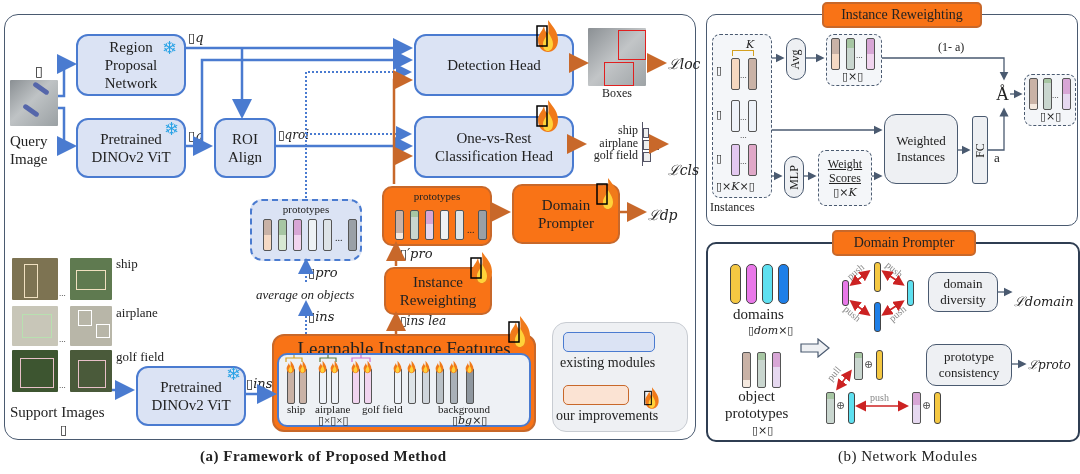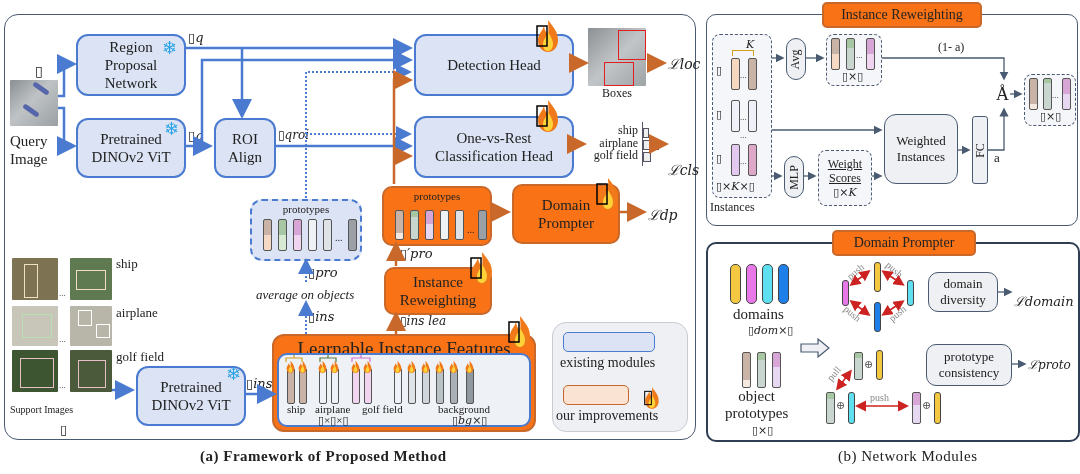--- a/index.html
+++ b/index.html
@@ -161,21 +161,21 @@
 
 <div class="thumb" style="left:12px;top:350px;width:46px;height:42px;background:#3d5530;">
     <div class="abs" style="left:8px;top:8px;width:32px;height:28px;border:1px solid #e8c0c8;"></div>
   </div>
 <span class="lbl" style="left:59px;top:380px;font-size:9px;">...</span>
 <div class="thumb" style="left:70px;top:350px;width:42px;height:42px;background:#4a5a3a;">
     <div class="abs" style="left:8px;top:10px;width:26px;height:26px;border:1px solid #e8c0c8;"></div>
   </div>
 <span class="lbl" style="left:116px;top:349px;">golf field</span>
 
-<span class="lbl" style="left:10px;top:404px;font-size:10px;">Support Images</span>
+<span class="lbl" style="left:10px;top:404px;font-size:15px;">Support Images</span>
 <span class="lbl" style="left:60px;top:422px;font-size:13px;">▯</span>
 
 <div class="blue" style="left:136px;top:366px;width:106px;height:56px;">
     <span style="white-space:pre;">Pretrained
 DINOv2 ViT</span>
   </div>
 <span class="snow" style="left:226px;top:365px;">❄</span>
 <span class="lbl math" style="left:246px;top:376px;">▯ins</span>
 
 <div class="orange" style="left:272px;top:334px;width:260px;height:94px;align-items:flex-start;border-radius:12px;">

